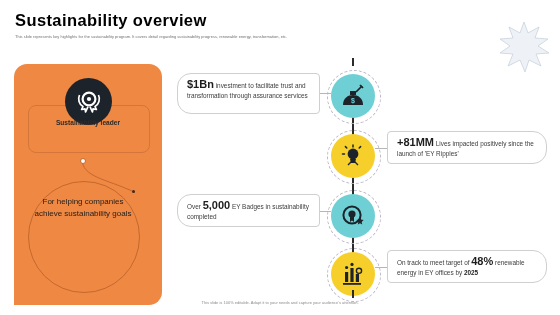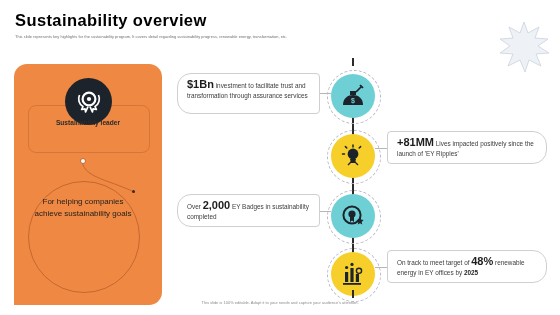--- a/index.html
+++ b/index.html
@@ -207,21 +207,21 @@
 
   <div class="callout left c1">
     <b>$1Bn</b><span> investment to facilitate trust and transformation through assurance services</span>
   </div>
 
   <div class="callout right c2">
     <b>+81MM</b><span> Lives impacted positively since the launch of 'EY Ripples'</span>
   </div>
 
   <div class="callout left c3">
-    <span>Over </span><b>2,000</b><span> EY Badges in sustainability completed</span>
+    <span>Over </span><b>5,000</b><span> EY Badges in sustainability completed</span>
   </div>
 
   <div class="callout right c4">
     <span>On track to meet target of </span><b>48%</b><span> renewable energy in EY offices by </span><b style="font-size:6.4px">2025</b>
   </div>
 
   <div class="footer-bar"></div>
   <div class="footer">This slide is 100% editable. Adapt it to your needs and capture your audience's attention.</div>
 
 </div>

